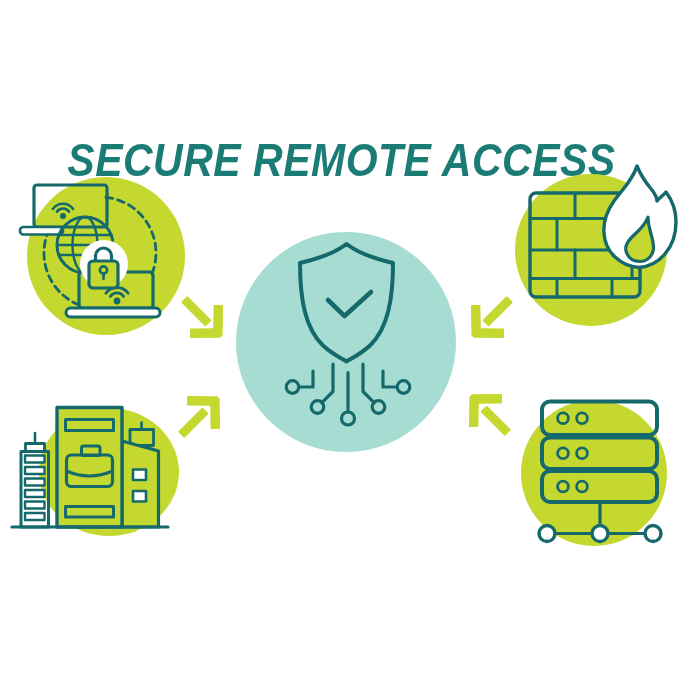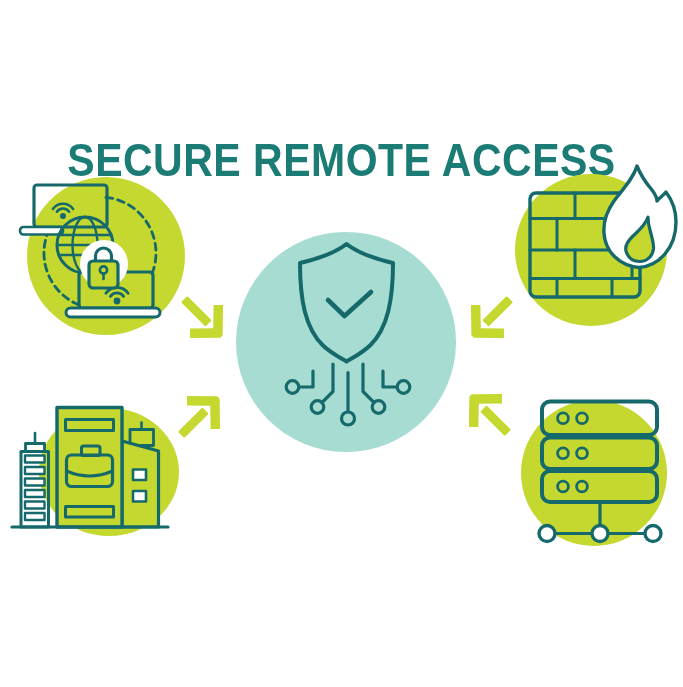--- a/index.html
+++ b/index.html
@@ -8,21 +8,21 @@
     --lime:#c4d82f;
     --light-teal:#a6dcd2;
     --white:#ffffff;
   }
   html,body{margin:0;padding:0;}
   body{
     width:683px;height:687px;background:var(--white);
     font-family:"Liberation Sans", sans-serif;
     overflow:hidden;
   }
-  .stage{position:relative;width:683px;height:649px;background:var(--white);}
+  .stage{position:relative;width:683px;height:649px;background:var(--white);font-style:italic;}
   .title{
     position:absolute;left:0;top:108px;width:683px;
     text-align:center;
     font-size:41px;font-weight:bold;letter-spacing:0.5px;
     color:var(--title-teal);
     transform:scaleY(1.12);
     transform-origin:top center;
     white-space:nowrap;
   }
   .icon{position:absolute;}

